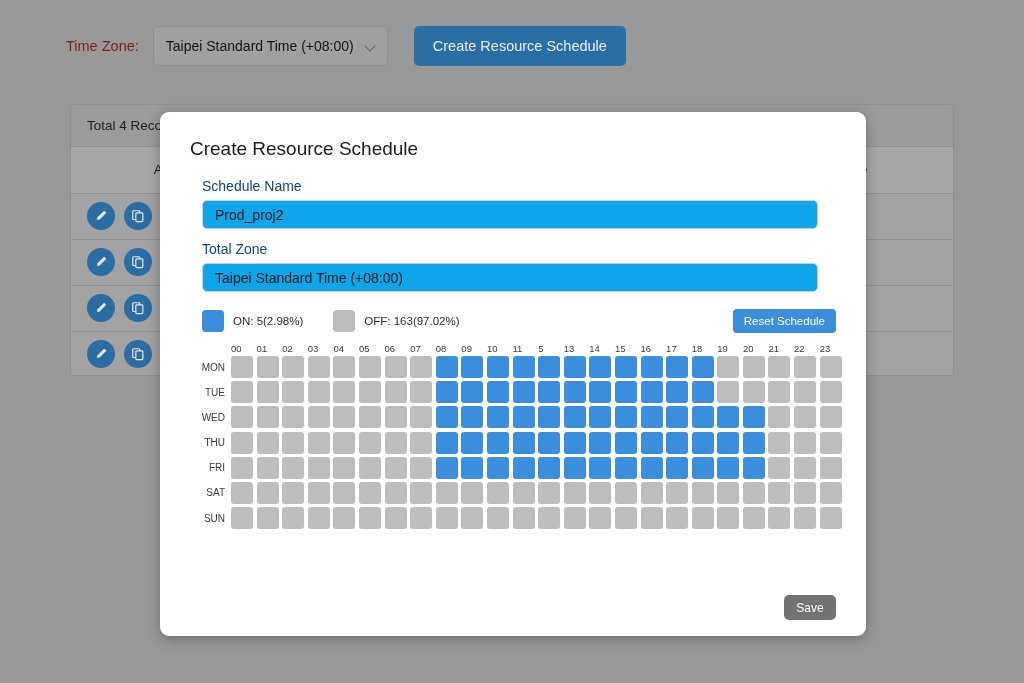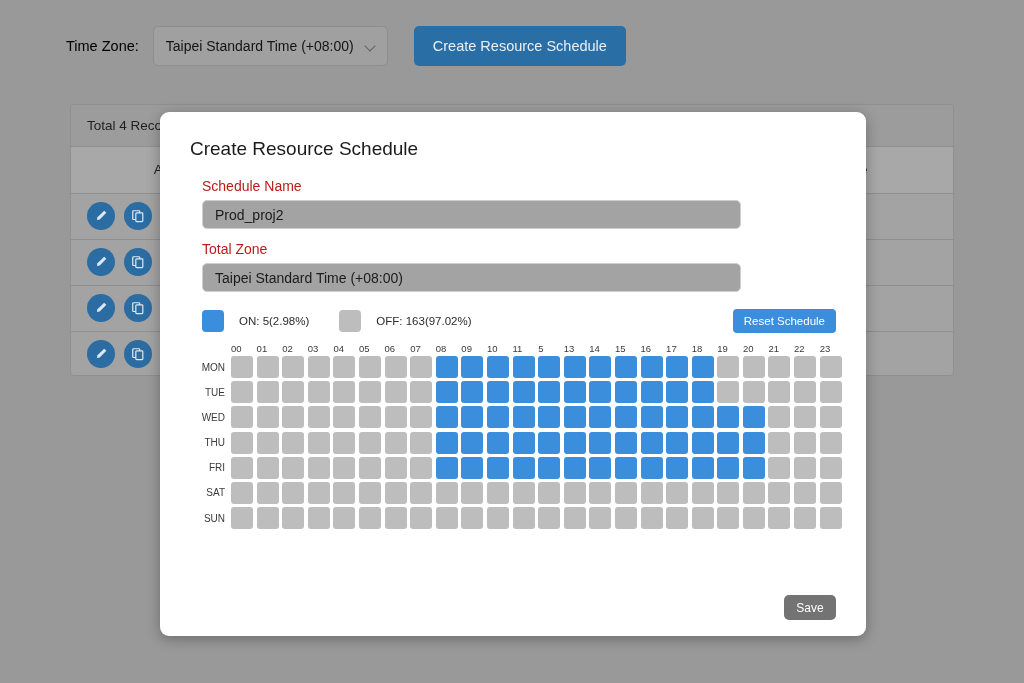--- a/index.html
+++ b/index.html
@@ -12,21 +12,21 @@
   body { background: #999999; position: relative; }
 
   
   .topbar {
     position: absolute; left: 0; top: 0;
     width: 1024px; height: 92px;
     display: flex; align-items: center;
     padding-left: 66px;
   }
   .tz-label {
-    font-size: 14.5px; color: #000000; margin-right: 14px;
+    font-size: 14.5px; color: #7f1d1d; margin-right: 14px;
     white-space: nowrap;
   }
   .tz-select {
     width: 235px; height: 40px;
     background: #a0a0a0;
     border: 1px solid #8d8d8d;
     border-radius: 5px;
     display: flex; align-items: center;
     padding: 0 10px 0 12px;
     position: relative;
@@ -106,28 +106,28 @@
     border-radius: 9px;
     box-shadow: 0 3px 14px rgba(0,0,0,.30);
     padding: 20px 30px 0 30px;
   }
   .modal-title {
     font-size: 19px; color: #1c1c1c;
     margin: 6px 0 18px 0;
   }
   .field { padding-left: 12px; margin-bottom: 12px; }
   .field-label {
-    font-size: 14px; color: #b91c1c;
+    font-size: 14px; color: #0c4a6e;
     margin-bottom: 6px;
   }
   .field-input {
-    width: 539px; height: 29px;
+    width: 616px; height: 29px;
     border: 1px solid #cfcfcf;
     border-radius: 5px;
-    background: #a3a3a3;
+    background: #0ea5e9;
     font-size: 14px; color: #1b1b1b;
     padding: 0 12px;
     display: flex; align-items: center;
     font-family: "Liberation Sans", sans-serif;
   }
 
   
   .legend-row {
     display: flex; align-items: center;
     padding-left: 12px;
@@ -135,21 +135,21 @@
     height: 26px;
   }
   .sw {
     width: 22px; height: 22px; border-radius: 4px;
     flex: none;
   }
   .sw.on { background: #3a8edb; }
   .sw.off { background: #bdbdbd; }
   .legend-text {
     font-size: 11.5px; color: #2b2b2b;
-    margin-left: 15px; white-space: nowrap;
+    margin-left: 9px; white-space: nowrap;
   }
   .legend-gap { width: 30px; }
   .btn-reset {
     margin-left: auto;
     height: 24px; padding: 0 11px;
     background: #3a8edb; color: #fff;
     font-size: 11.5px;
     border: none; border-radius: 4px;
     display: flex; align-items: center;
     cursor: pointer;

